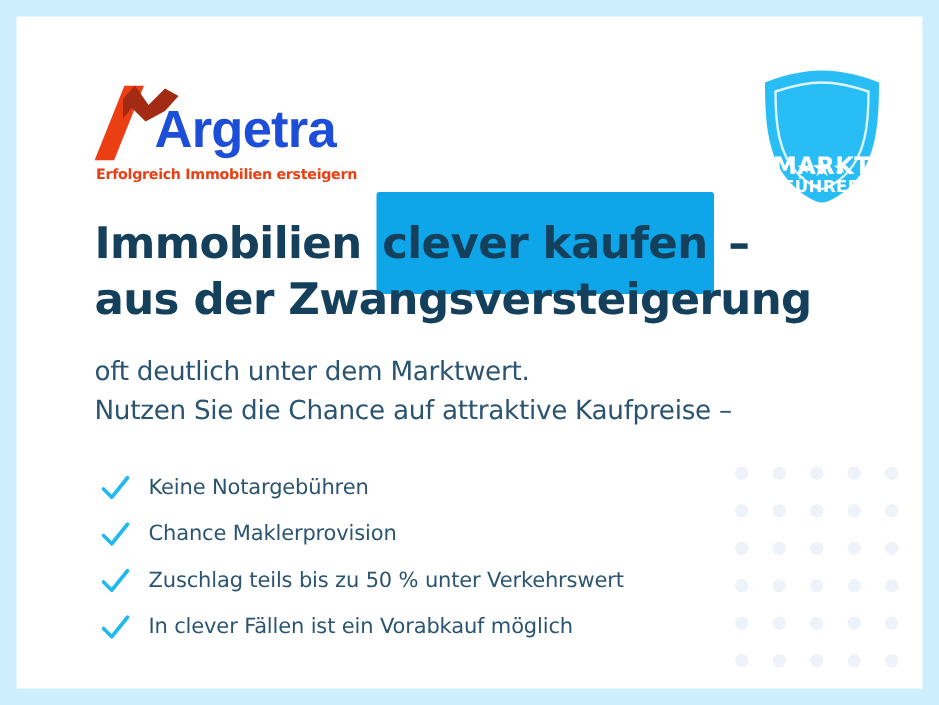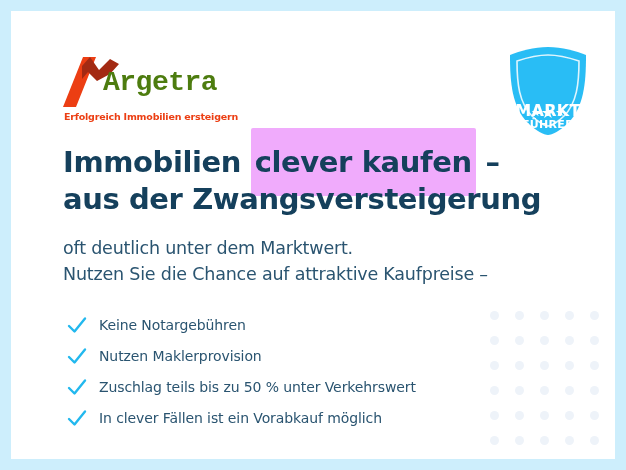--- a/index.html
+++ b/index.html
@@ -50,25 +50,25 @@
     position: absolute;
     left: 0;
     top: 2px;
     width: 56px;
     height: 50px;
   }
   .logo-word {
     position: absolute;
     left: 40px;
     top: 14px;
-    font-family: Liberation Mono, monospace;
-    font-weight: bold;
-    font-size: 28px;
+    font-family: Liberation Sans, sans-serif;
+    font-weight: bold;
+    font-size: 35px;
     letter-spacing: -0.5px;
-    color: #4d7c0f;
+    color: #1d4ed8;
     line-height: 1;
   }
   .logo-tagline {
     position: absolute;
     left: 1px;
     top: 56px;
     font-family: "DejaVu Sans", sans-serif;
     font-weight: bold;
     font-size: 9.5px;
     letter-spacing: -0.2px;
@@ -120,21 +120,21 @@
     font-family: "DejaVu Sans", sans-serif;
     font-weight: bold;
     font-size: 29px;
     line-height: 1.28;
     color: #15405c;
     letter-spacing: -0.4px;
     white-space: nowrap;
   }
   .hl-line { display: block; }
   .hl-mark {
-    background: #f0abfc;
+    background: #0ea5e9;
     padding: 17px 4px;
     border-radius: 2px;
     box-decoration-break: clone;
     -webkit-box-decoration-break: clone;
   }
 
   
   .subhead {
     position: absolute;
     left: 52px;
@@ -263,21 +263,21 @@
         </svg>
       </span>
       <span class="bullet-label">Keine Notargebühren</span>
     </div>
     <div class="bullet">
       <span class="bullet-check">
         <svg width="24" height="24" viewBox="0 0 24 24" fill="none" xmlns="http://www.w3.org/2000/svg">
           <path d="M4 13 L9.5 18.5 L20 5.5" stroke="#22b8ee" stroke-width="2.4" stroke-linecap="round" stroke-linejoin="round"></path>
         </svg>
       </span>
-      <span class="bullet-label">Nutzen Maklerprovision</span>
+      <span class="bullet-label">Chance Maklerprovision</span>
     </div>
     <div class="bullet">
       <span class="bullet-check">
         <svg width="24" height="24" viewBox="0 0 24 24" fill="none" xmlns="http://www.w3.org/2000/svg">
           <path d="M4 13 L9.5 18.5 L20 5.5" stroke="#22b8ee" stroke-width="2.4" stroke-linecap="round" stroke-linejoin="round"></path>
         </svg>
       </span>
       <span class="bullet-label">Zuschlag teils bis zu 50 % unter Verkehrswert</span>
     </div>
     <div class="bullet">

